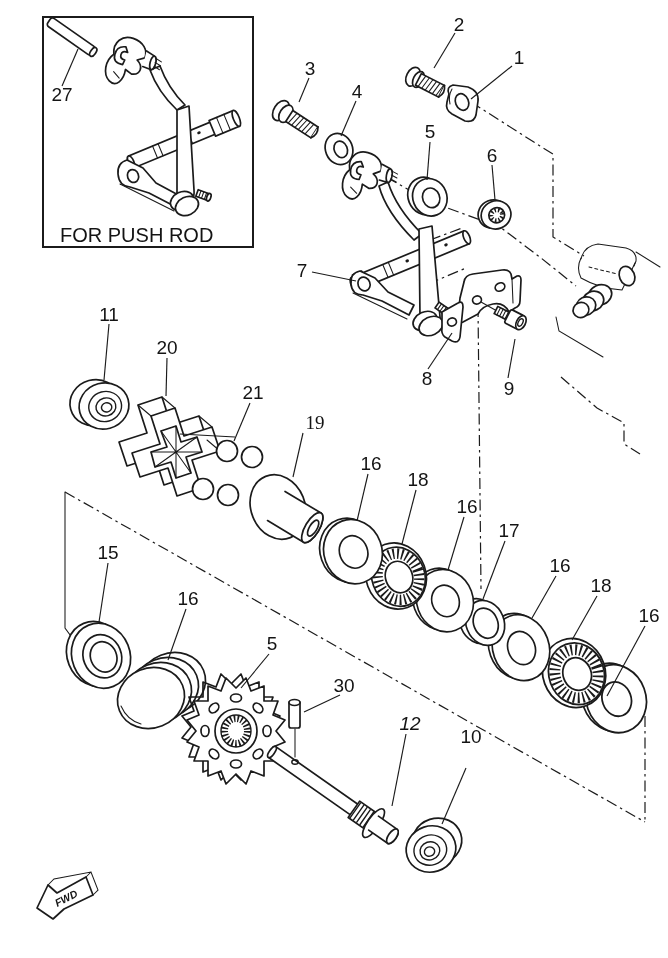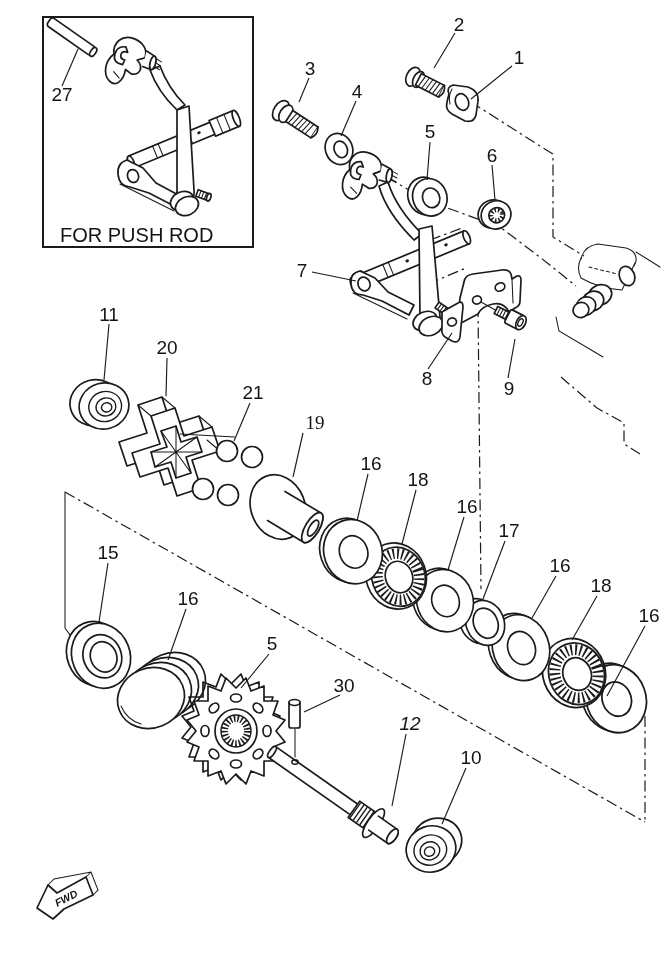--- a/index.html
+++ b/index.html
@@ -309,21 +309,21 @@
 
 <div class="callout" style="left:519px;top:57px;">1</div>
 <div class="callout" style="left:459px;top:24px;">2</div>
 <div class="callout" style="left:310px;top:68px;">3</div>
 <div class="callout" style="left:357px;top:91px;">4</div>
 <div class="callout" style="left:430px;top:131px;">5</div>
 <div class="callout" style="left:492px;top:155px;">6</div>
 <div class="callout" style="left:302px;top:270px;">7</div>
 <div class="callout" style="left:427px;top:378px;">8</div>
 <div class="callout" style="left:509px;top:388px;">9</div>
-<div class="callout" style="left:471px;top:757px;">10</div>
+<div class="callout" style="left:471px;top:736px;">10</div>
 <div class="callout" style="left:109px;top:314px;">11</div>
 <div class="callout" style="left:410px;top:723px;font-style:italic;">12</div>
 <div class="callout" style="left:272px;top:643px;">5</div>
 <div class="callout" style="left:188px;top:598px;">16</div>
 <div class="callout" style="left:108px;top:552px;">15</div>
 <div class="callout" style="left:371px;top:463px;">16</div>
 <div class="callout" style="left:418px;top:479px;">18</div>
 <div class="callout" style="left:467px;top:506px;">16</div>
 <div class="callout" style="left:509px;top:530px;">17</div>
 <div class="callout" style="left:560px;top:565px;">16</div>

